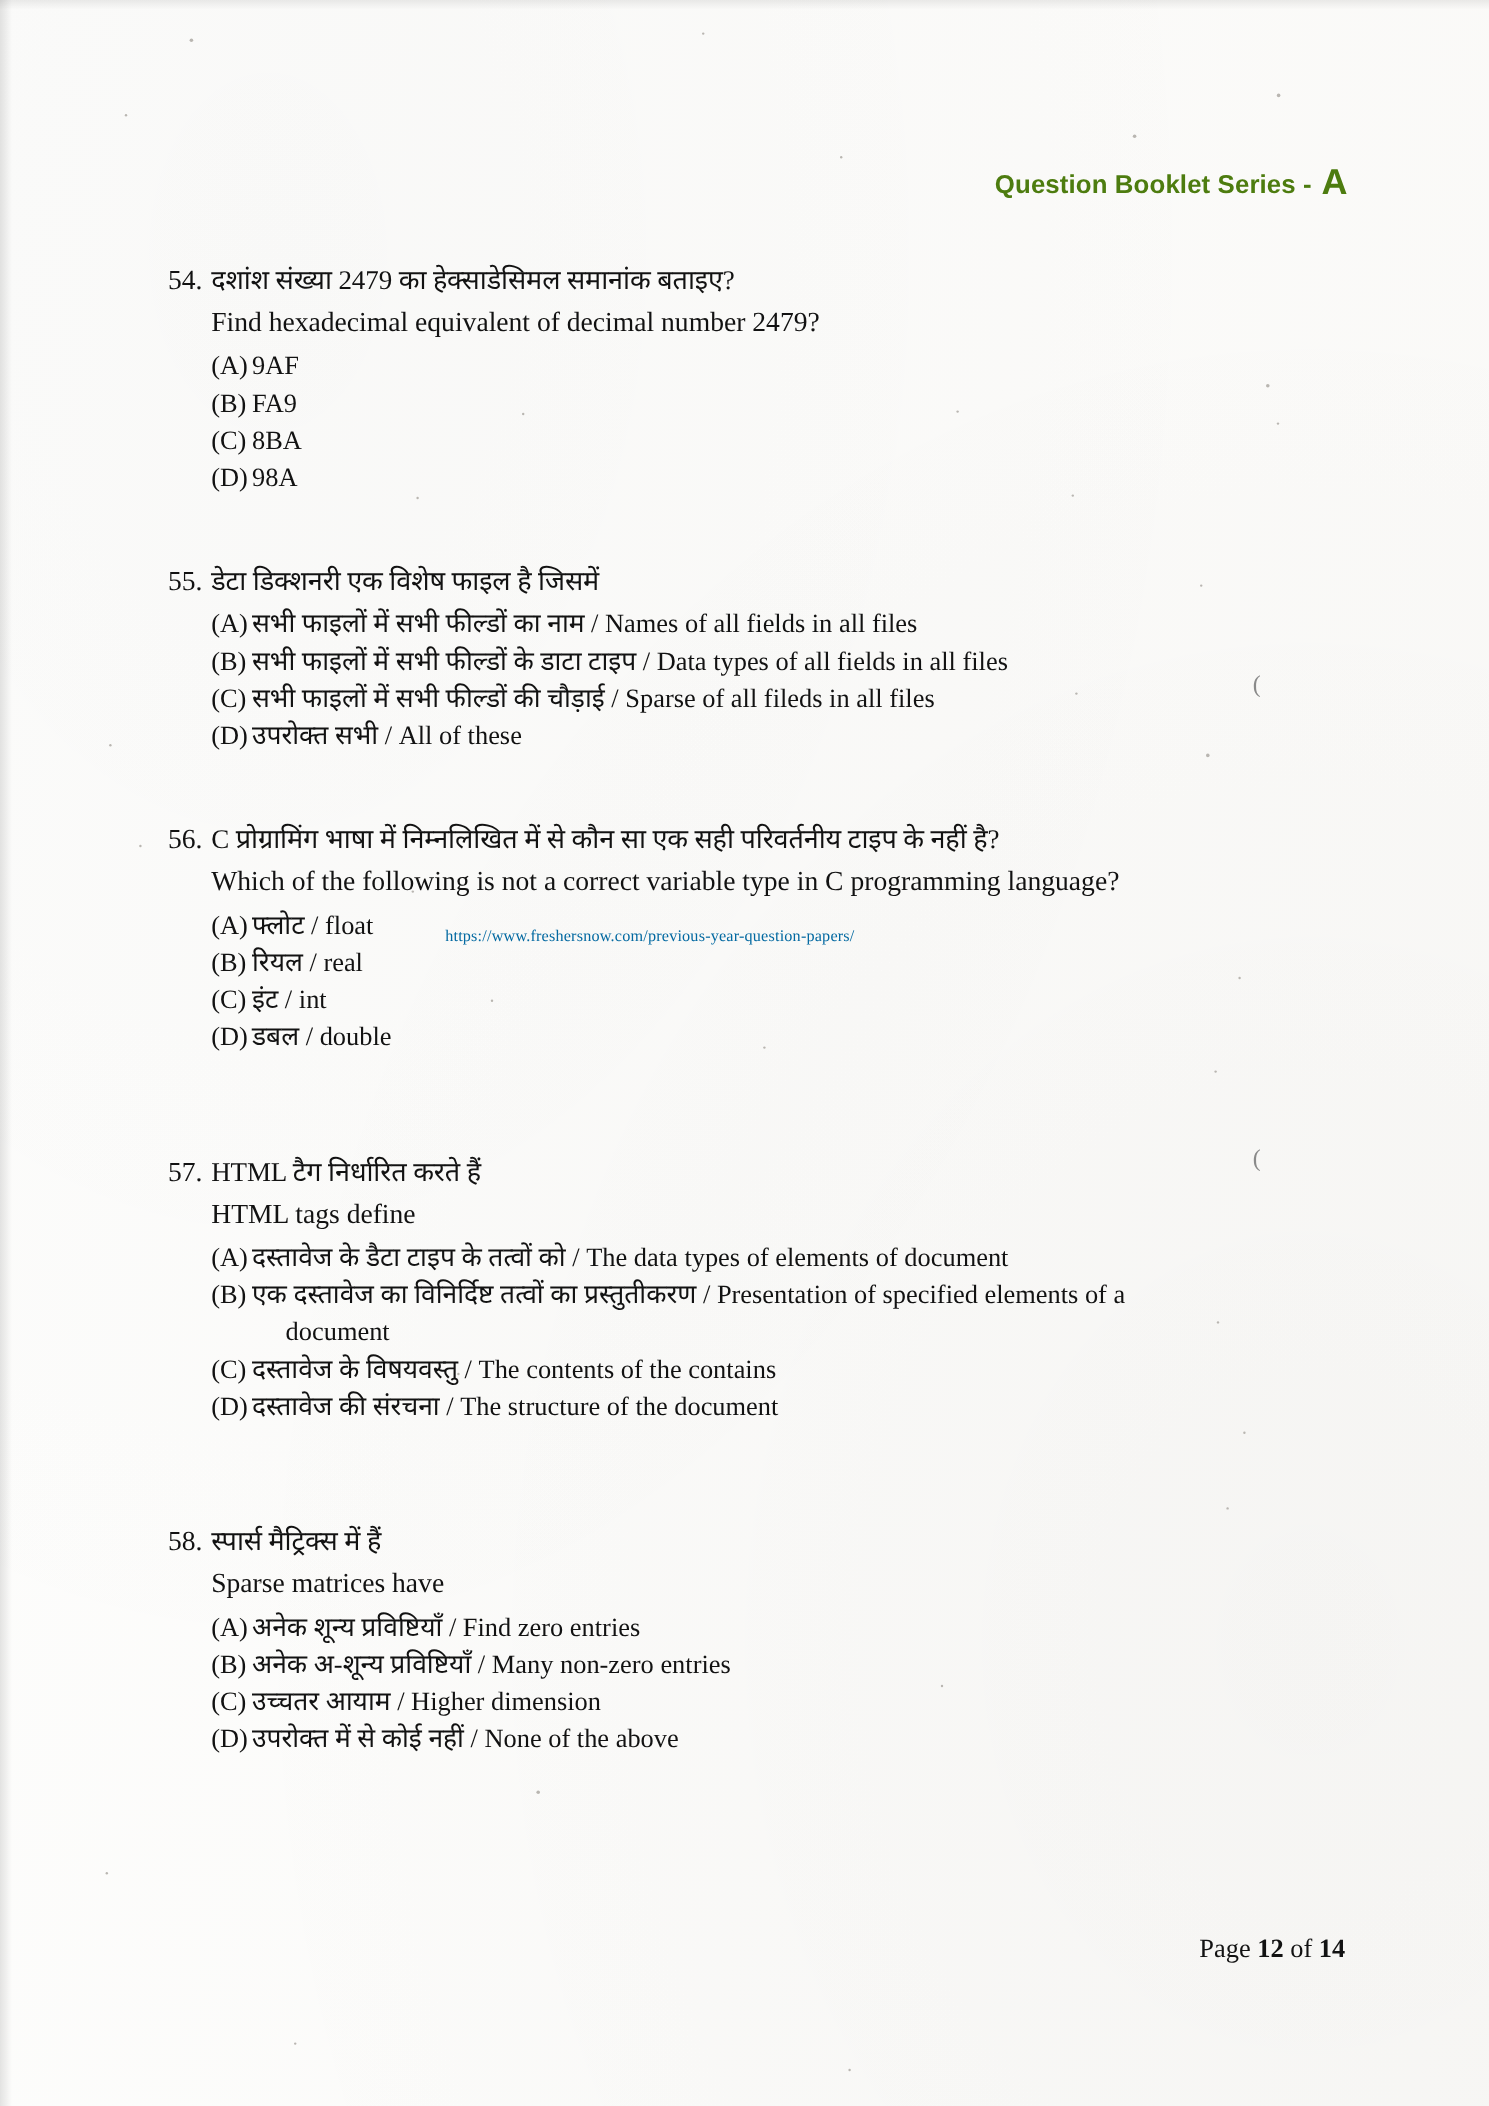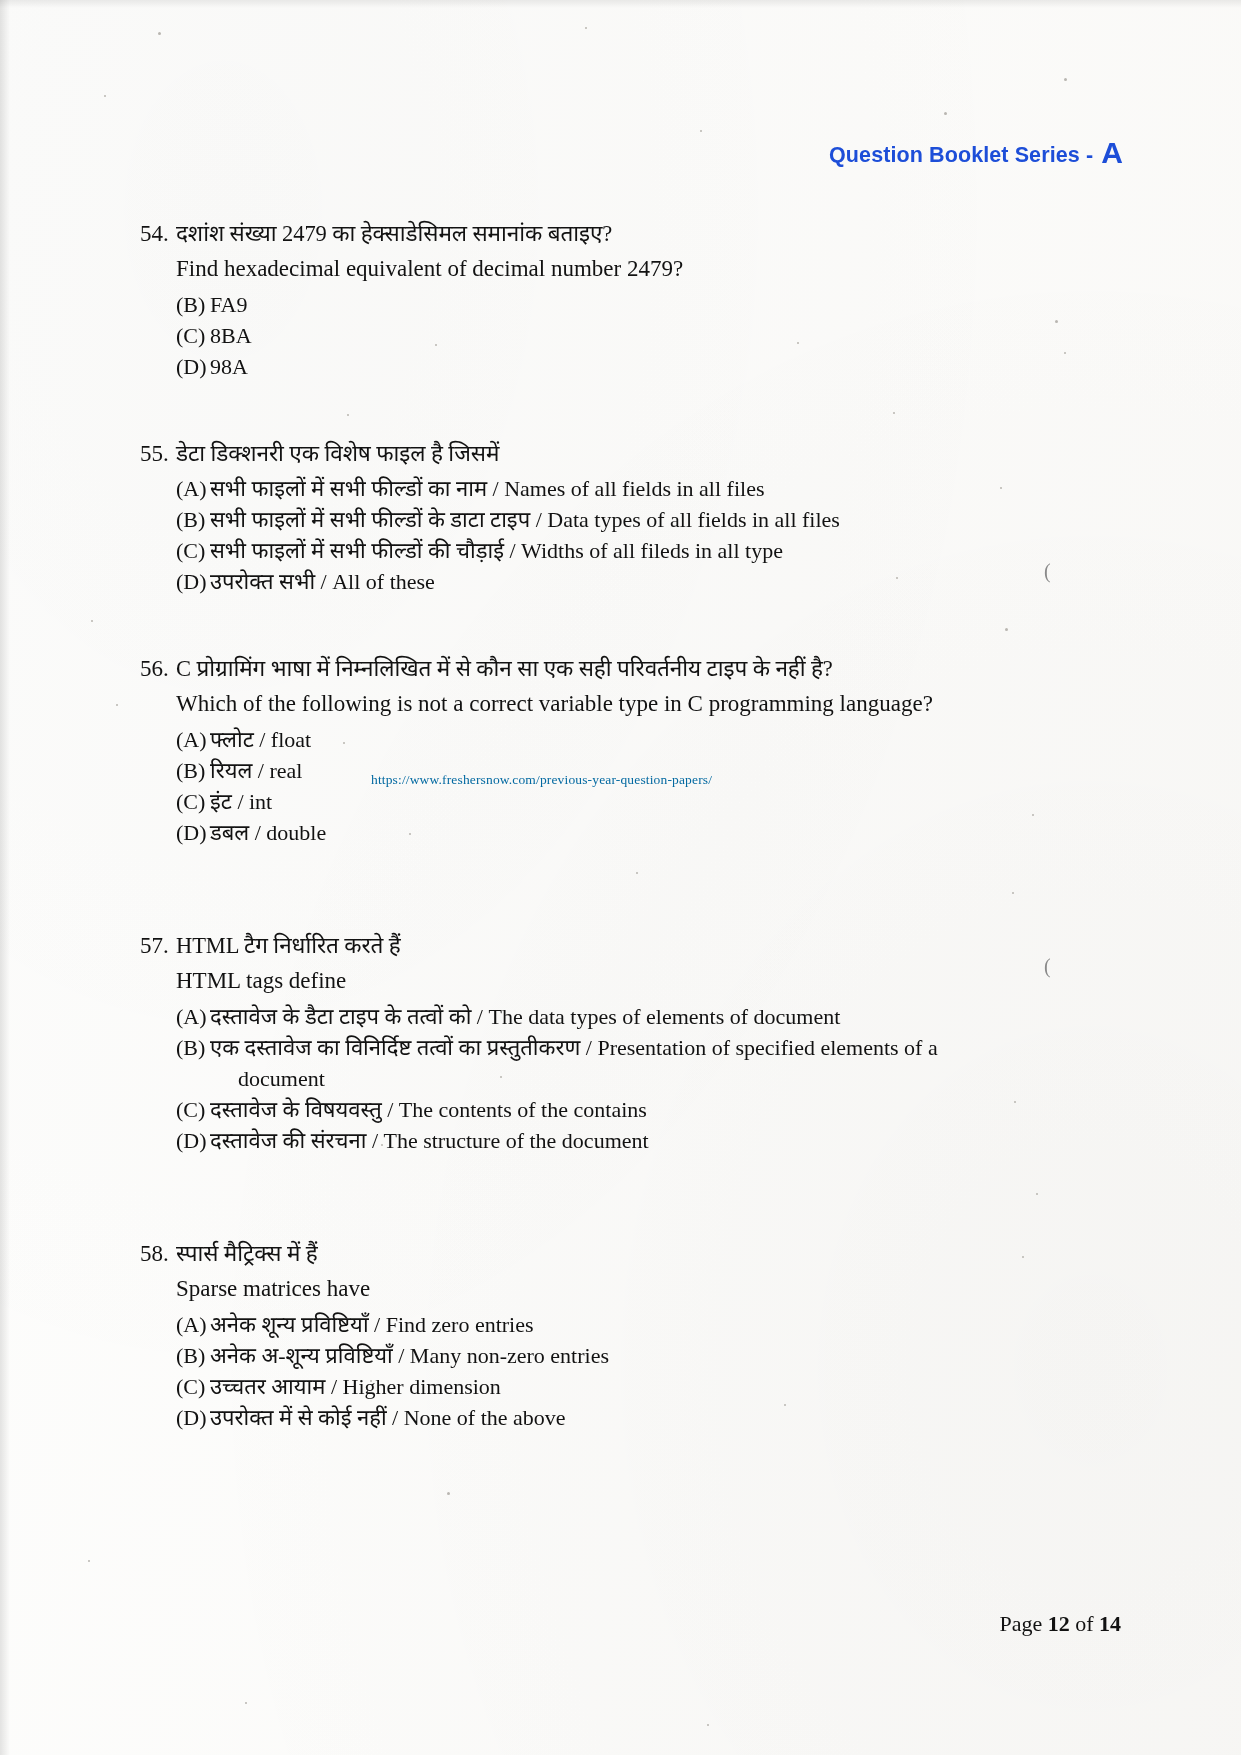--- a/index.html
+++ b/index.html
@@ -48,21 +48,21 @@
   
   .booklet-header {
     position: absolute;
     right: 118px;
     top: 136px;
     font-family: "Liberation Sans", "DejaVu Sans", sans-serif;
     font-weight: bold;
     font-size: 21.5px;
     letter-spacing: 0.1px;
     white-space: nowrap;
-    color: #1d4ed8;
+    color: #4d7c0f;
   }
   .booklet-header .series-letter {
     font-size: 30px;
     font-weight: bold;
     vertical-align: -1px;
     margin-left: 2px;
   }
 
   
   .content {
@@ -207,20 +207,23 @@
   </div>
 
   <div class="content">
 
     <div class="question">
       <span class="q-number">54.</span>
       <div class="q-hindi">दशांश संख्या 2479 का हेक्साडेसिमल समानांक बताइए?</div>
       <div class="q-english">Find hexadecimal equivalent of decimal number 2479?</div>
       <div class="options">
         <div class="option">
+          <span class="opt-label">(A)</span><span class="opt-text">9AF</span>
+        </div>
+        <div class="option">
           <span class="opt-label">(B)</span><span class="opt-text">FA9</span>
         </div>
         <div class="option">
           <span class="opt-label">(C)</span><span class="opt-text">8BA</span>
         </div>
         <div class="option">
           <span class="opt-label">(D)</span><span class="opt-text">98A</span>
         </div>
       </div>
     </div>
@@ -231,21 +234,21 @@
       <span class="q-number">55.</span>
       <div class="q-hindi">डेटा डिक्शनरी एक विशेष फाइल है जिसमें</div>
       <div class="options">
         <div class="option">
           <span class="opt-label">(A)</span><span class="opt-text">सभी फाइलों में सभी फील्डों का नाम / Names of all fields in all files</span>
         </div>
         <div class="option">
           <span class="opt-label">(B)</span><span class="opt-text">सभी फाइलों में सभी फील्डों के डाटा टाइप / Data types of all fields in all files</span>
         </div>
         <div class="option">
-          <span class="opt-label">(C)</span><span class="opt-text">सभी फाइलों में सभी फील्डों की चौड़ाई / Widths of all fileds in all type</span>
+          <span class="opt-label">(C)</span><span class="opt-text">सभी फाइलों में सभी फील्डों की चौड़ाई / Sparse of all fileds in all files</span>
         </div>
         <div class="option">
           <span class="opt-label">(D)</span><span class="opt-text">उपरोक्त सभी / All of these</span>
         </div>
       </div>
     </div>
 
     <div class="spacer-lg"></div>
 
     <div class="question">

